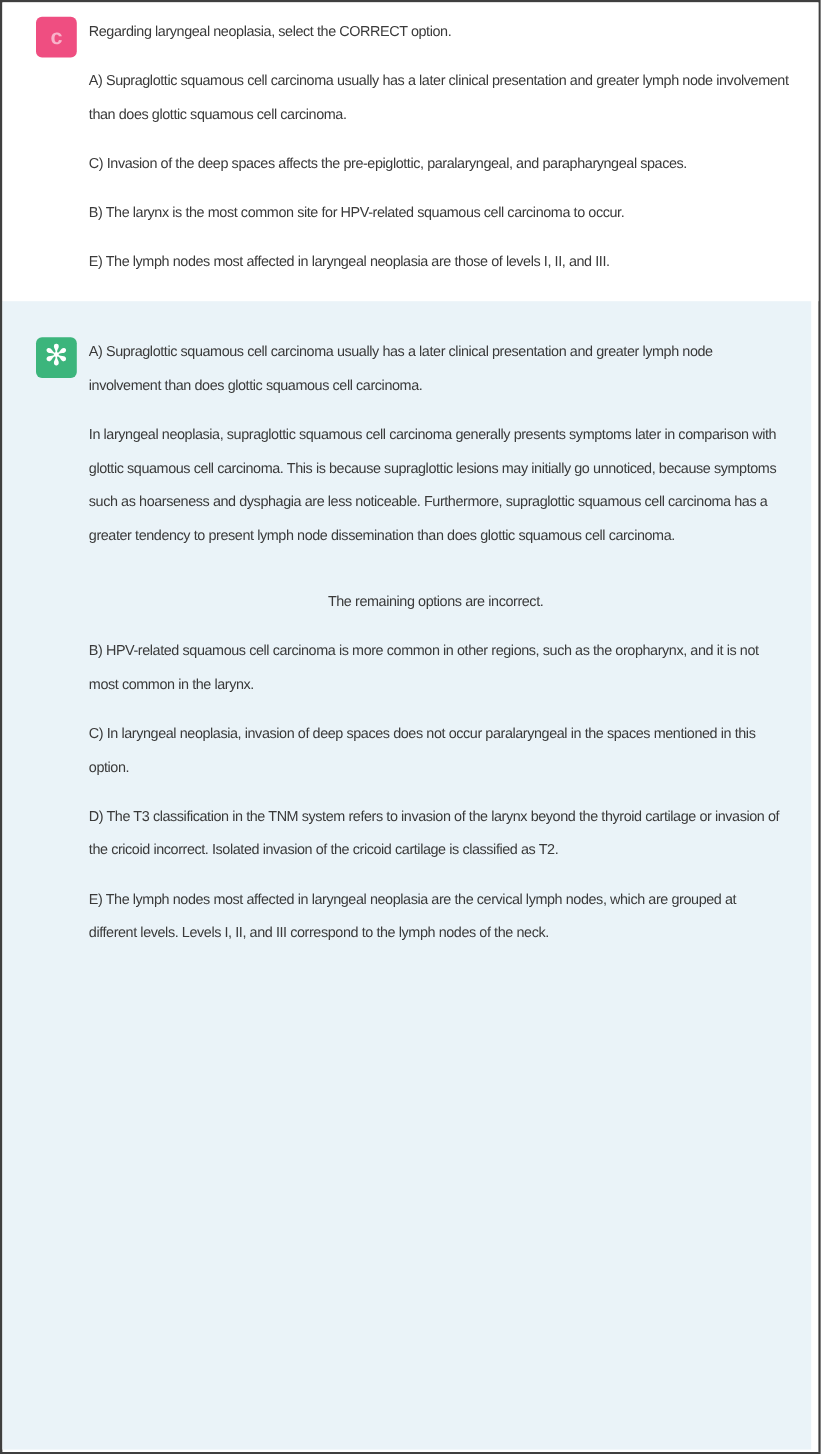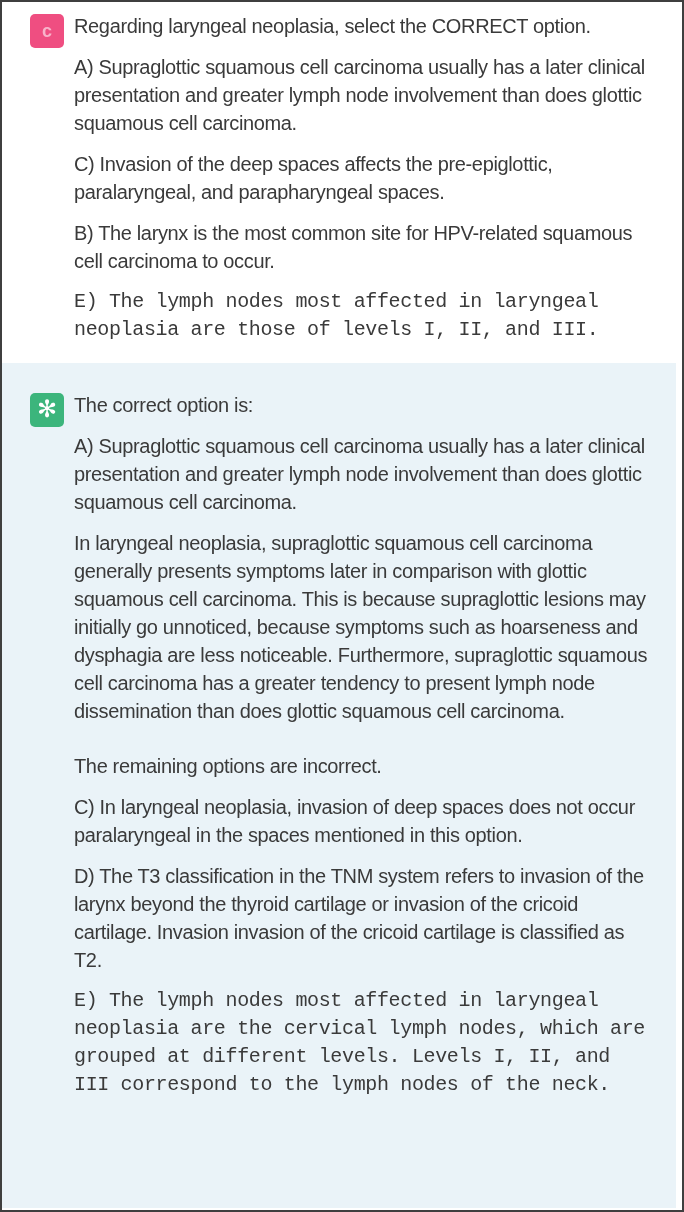--- a/index.html
+++ b/index.html
@@ -57,33 +57,33 @@
   }
   .avatar.a span {
     color: #ffffff;
     font-size: 24px;
     line-height: 1;
     transform: translateY(-1px);
   }
   .content {
     margin-left: 10px;
     flex: 1 1 auto;
-    font-size: 20px;
+    font-size: 12px;
     line-height: 28px;
     letter-spacing: -0.35px;
   }
   .content p {
     margin: 0 0 13px 0;
   }
   .content p:last-child {
     margin-bottom: 0;
-    font-family: Liberation Mono, monospace;
   }
   .content p.extra-gap {
     margin-top: 27px;
+    text-align: center;
   }
 </style>
 </head>
 <body>
 
 <div class="card">
 
   <section class="message question">
     <div class="avatar q">
       <span>c</span>
@@ -95,23 +95,23 @@
       <p>B) The larynx is the most common site for HPV-related squamous cell carcinoma to occur.</p>
       <p>E) The lymph nodes most affected in laryngeal neoplasia are those of levels I, II, and III.</p>
     </div>
   </section>
 
   <section class="message answer">
     <div class="avatar a">
       <span>✻</span>
     </div>
     <div class="content">
-      <p>The correct option is:</p>
       <p>A) Supraglottic squamous cell carcinoma usually has a later clinical presentation and greater lymph node involvement than does glottic squamous cell carcinoma.</p>
       <p>In laryngeal neoplasia, supraglottic squamous cell carcinoma generally presents symptoms later in comparison with glottic squamous cell carcinoma. This is because supraglottic lesions may initially go unnoticed, because symptoms such as hoarseness and dysphagia are less noticeable. Furthermore, supraglottic squamous cell carcinoma has a greater tendency to present lymph node dissemination than does glottic squamous cell carcinoma.</p>
       <p class="extra-gap">The remaining options are incorrect.</p>
+      <p>B) HPV-related squamous cell carcinoma is more common in other regions, such as the oropharynx, and it is not most common in the larynx.</p>
       <p>C) In laryngeal neoplasia, invasion of deep spaces does not occur paralaryngeal in the spaces mentioned in this option.</p>
-      <p>D) The T3 classification in the TNM system refers to invasion of the larynx beyond the thyroid cartilage or invasion of the cricoid cartilage. Invasion invasion of the cricoid cartilage is classified as T2.</p>
+      <p>D) The T3 classification in the TNM system refers to invasion of the larynx beyond the thyroid cartilage or invasion of the cricoid incorrect. Isolated invasion of the cricoid cartilage is classified as T2.</p>
       <p>E) The lymph nodes most affected in laryngeal neoplasia are the cervical lymph nodes, which are grouped at different levels. Levels I, II, and III correspond to the lymph nodes of the neck.</p>
     </div>
   </section>
 
 </div>
 
 </body></html>

